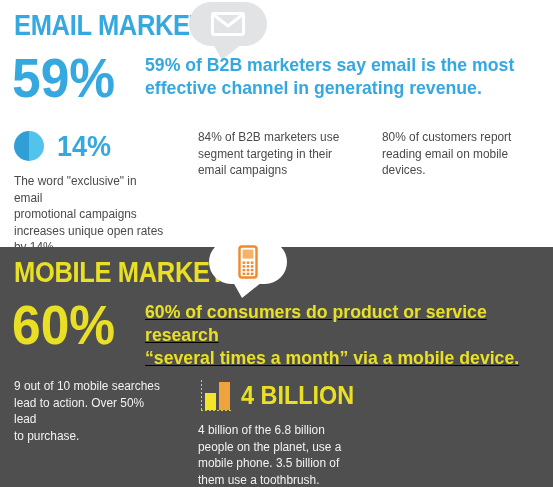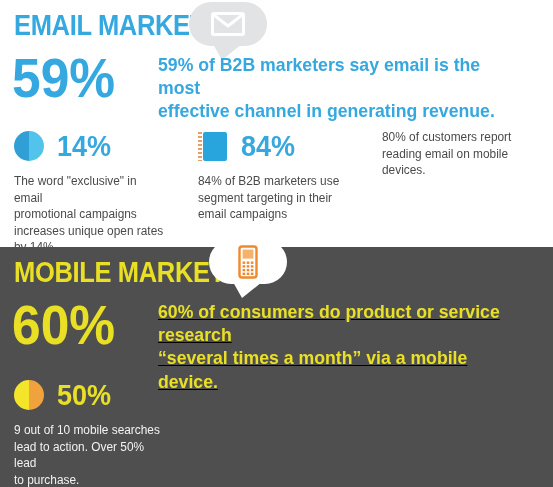--- a/index.html
+++ b/index.html
@@ -40,21 +40,21 @@
     border-left:9px solid transparent;
     border-right:20px solid transparent;
   }
   .bubble-email{left:189px;top:2px;background:#e1e3e4;}
   .bubble-email:after{border-top:16px solid #e1e3e4;}
   .bubble-mobile{left:209px;top:240px;background:#ffffff;}
   .bubble-mobile:after{border-top:16px solid #ffffff;}
   .bubble .glyph{position:absolute;left:0;top:0;right:0;bottom:0;display:flex;align-items:center;justify-content:center;}
 
   
-  .head-row{position:relative;padding-left:30px;}
+  .head-row{position:relative;padding-left:17px;}
   .bignum{
     position:absolute;left:12px;top:0;
     font-size:56px;font-weight:bold;line-height:1;
     font-family:"Liberation Sans Narrow","Liberation Sans",sans-serif;
     transform:scaleX(0.92);transform-origin:left top;
     white-space:nowrap;
   }
   .bignum-email{color:#35a8e0;}
   .bignum-mobile{color:#e9e026;}
   .headline{
@@ -147,29 +147,20 @@
           </div>
           <div class="stat-val val-blue">14%</div>
         </div>
         <div class="stat-desc desc-dark">The word "exclusive" in email
 promotional campaigns
 increases unique open rates
 by 14%.</div>
       </div>
 
       <div class="stat">
-        <div class="stat-top">
-          <div class="stat-icon">
-            <div class="note note-blue">
-                <div class="rail"></div>
-                <div class="body"></div>
-              </div>
-          </div>
-          <div class="stat-val val-blue">84%</div>
-        </div>
         <div class="stat-desc desc-dark">84% of B2B marketers use
 segment targeting in their
 email campaigns</div>
       </div>
 
       <div class="stat">
         <div class="stat-desc desc-dark">80% of customers report
 reading email on mobile
 devices.</div>
       </div>
@@ -185,32 +176,43 @@
 
     <div class="head-row" style="height:62px;text-decoration:underline;">
       <div class="bignum bignum-mobile">60%</div>
       <div class="headline headline-mobile">60% of consumers do product or service research
 “several times a month” via a mobile device.</div>
     </div>
 
     <div class="stats" style="margin-top:14px;">
 
       <div class="stat">
-        <div class="stat-top">
-          <div class="stat-icon">
-            <div class="pie pie-50"></div>
-          </div>
-          <div class="stat-val val-yellow">50%</div>
-        </div>
         <div class="stat-desc desc-light">9 out of 10 mobile searches
 lead to action. Over 50% lead
 to purchase.</div>
       </div>
 
 
+      <div class="stat">
+        <div class="stat-top">
+          <div class="stat-icon">
+            <div class="barchart">
+              <div class="axis-v"></div>
+                <div class="axis-h"></div>
+              <div class="b1"></div>
+                <div class="b2"></div>
+            </div>
+          </div>
+          <div class="stat-val val-yellow" style="font-size:26px;">4 BILLION</div>
+        </div>
+        <div class="stat-desc desc-light">4 billion of the 6.8 billion
+people on the planet, use a
+mobile phone. 3.5 billion of
+them use a toothbrush.</div>
+      </div>
 
     </div>
   </div>
 
   <div class="bubble bubble-mobile">
     <div class="glyph">
       <svg width="20" height="34" viewBox="0 0 20 34" aria-hidden="true">
         <rect x="1.5" y="1.5" width="17" height="31" rx="2.5" fill="none" stroke="#f0892c" stroke-width="2.4"></rect>
         <rect x="4.6" y="4.6" width="10.8" height="9" fill="#f6b26b"></rect>
         <g fill="#f0892c">

